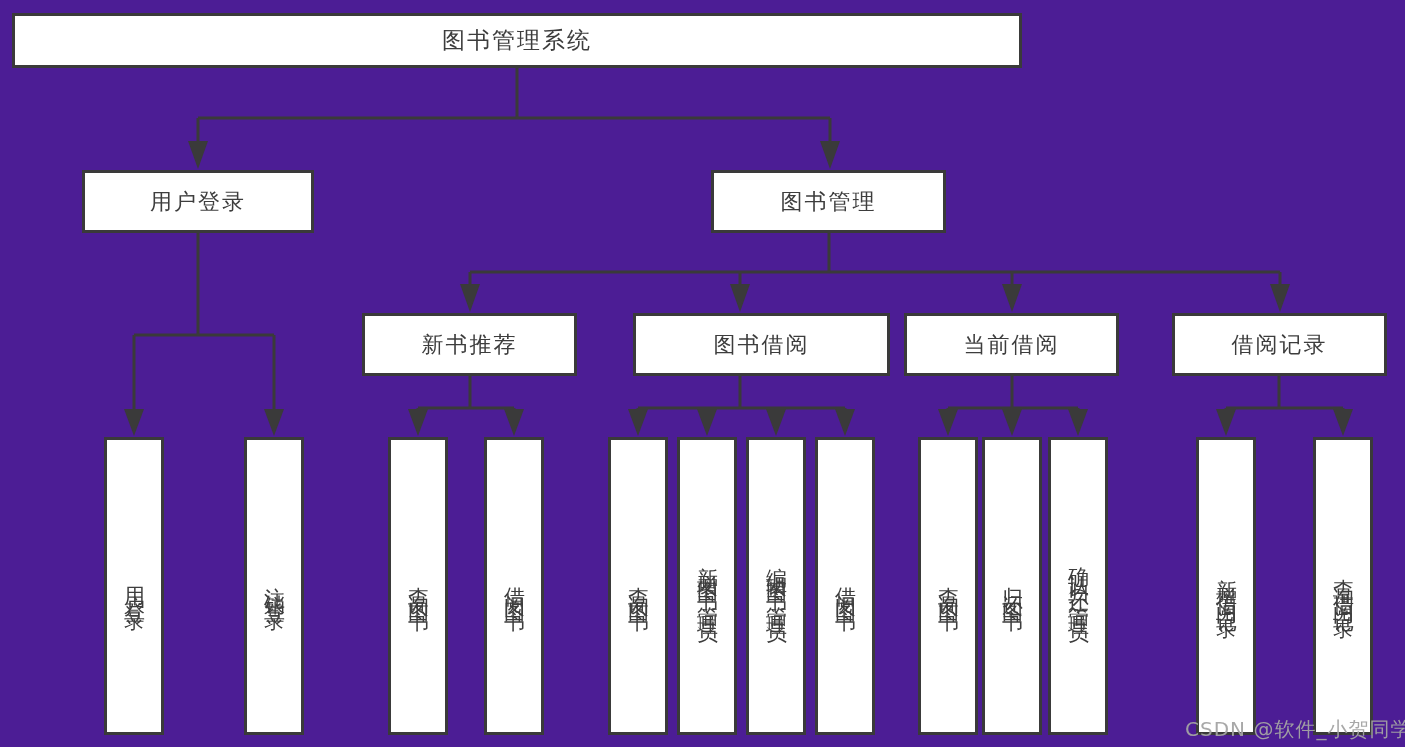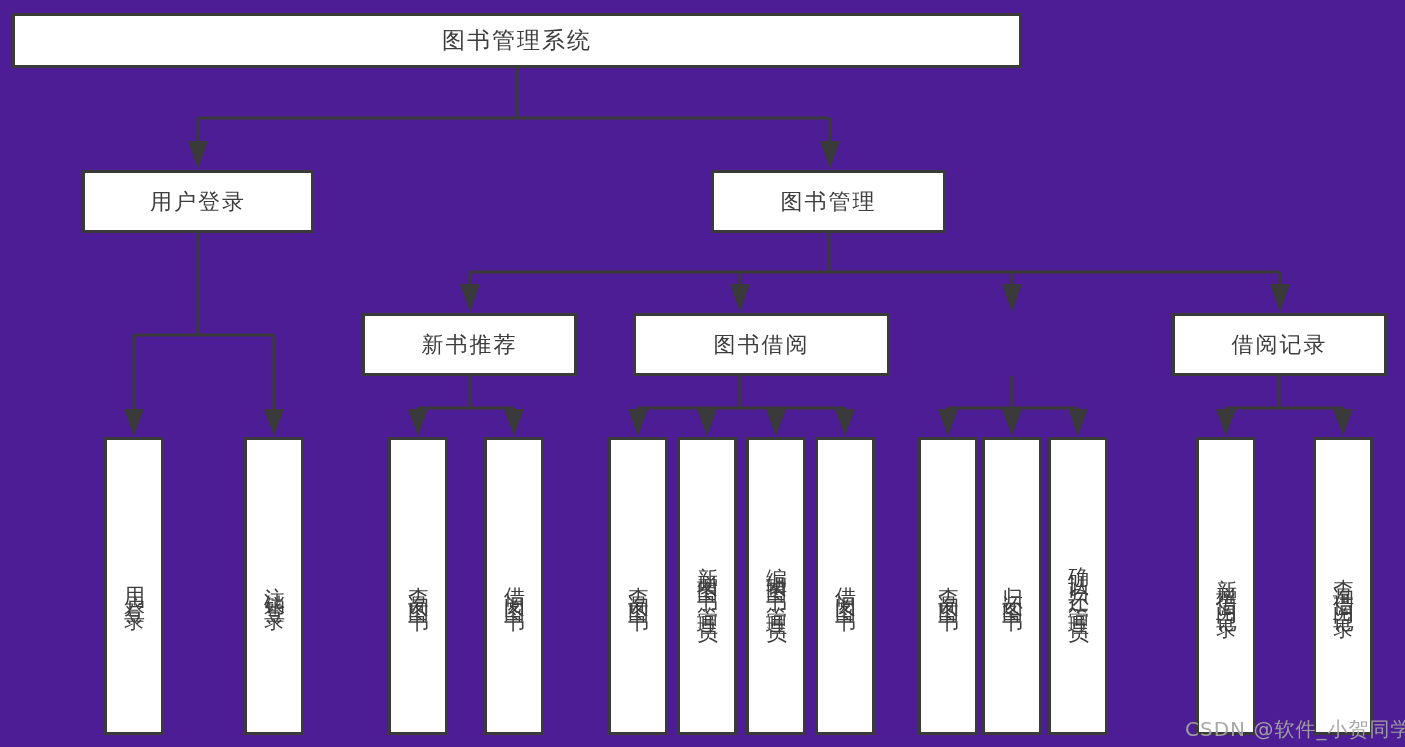--- a/index.html
+++ b/index.html
@@ -120,20 +120,23 @@
   <div class="node h" style="left:711px;top:170px;width:235px;height:63px">
     <span>图书管理</span>
   </div>
 
   <div class="node h" style="left:362px;top:313px;width:215px;height:63px">
     <span>新书推荐</span>
   </div>
   <div class="node h" style="left:633px;top:313px;width:257px;height:63px">
     <span>图书借阅</span>
   </div>
+  <div class="node h" style="left:904px;top:313px;width:215px;height:63px">
+    <span>当前借阅</span>
+  </div>
   <div class="node h" style="left:1172px;top:313px;width:215px;height:63px">
     <span>借阅记录</span>
   </div>
 
   <div class="node v" style="left:104px;top:437px;width:60px;height:298px">
     <span>用户登录</span>
   </div>
   <div class="node v" style="left:244px;top:437px;width:60px;height:298px">
     <span>注销登录</span>
   </div>

